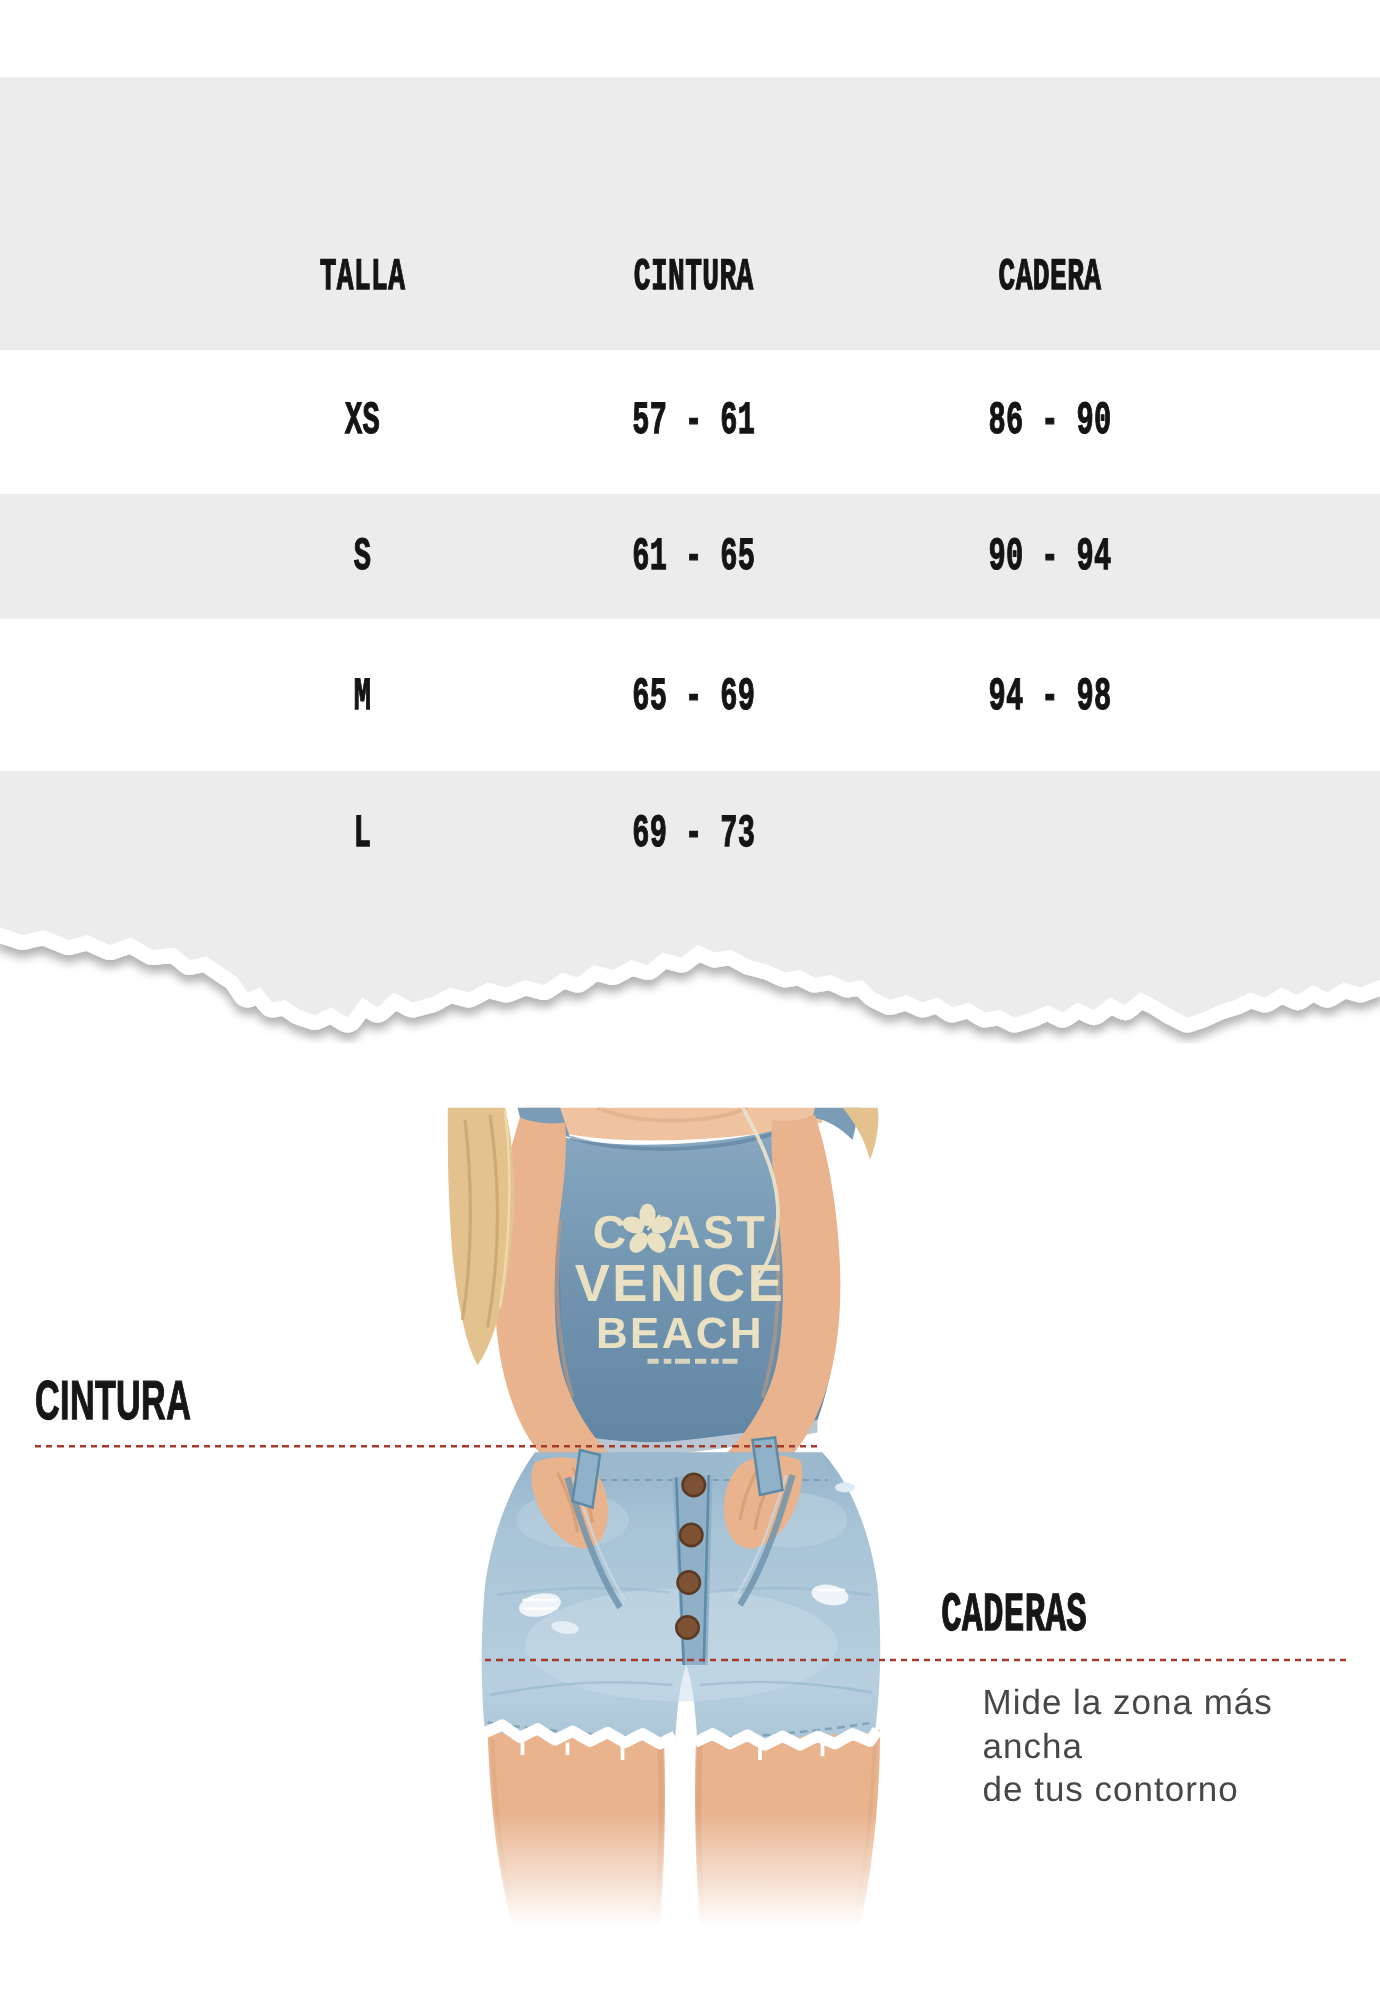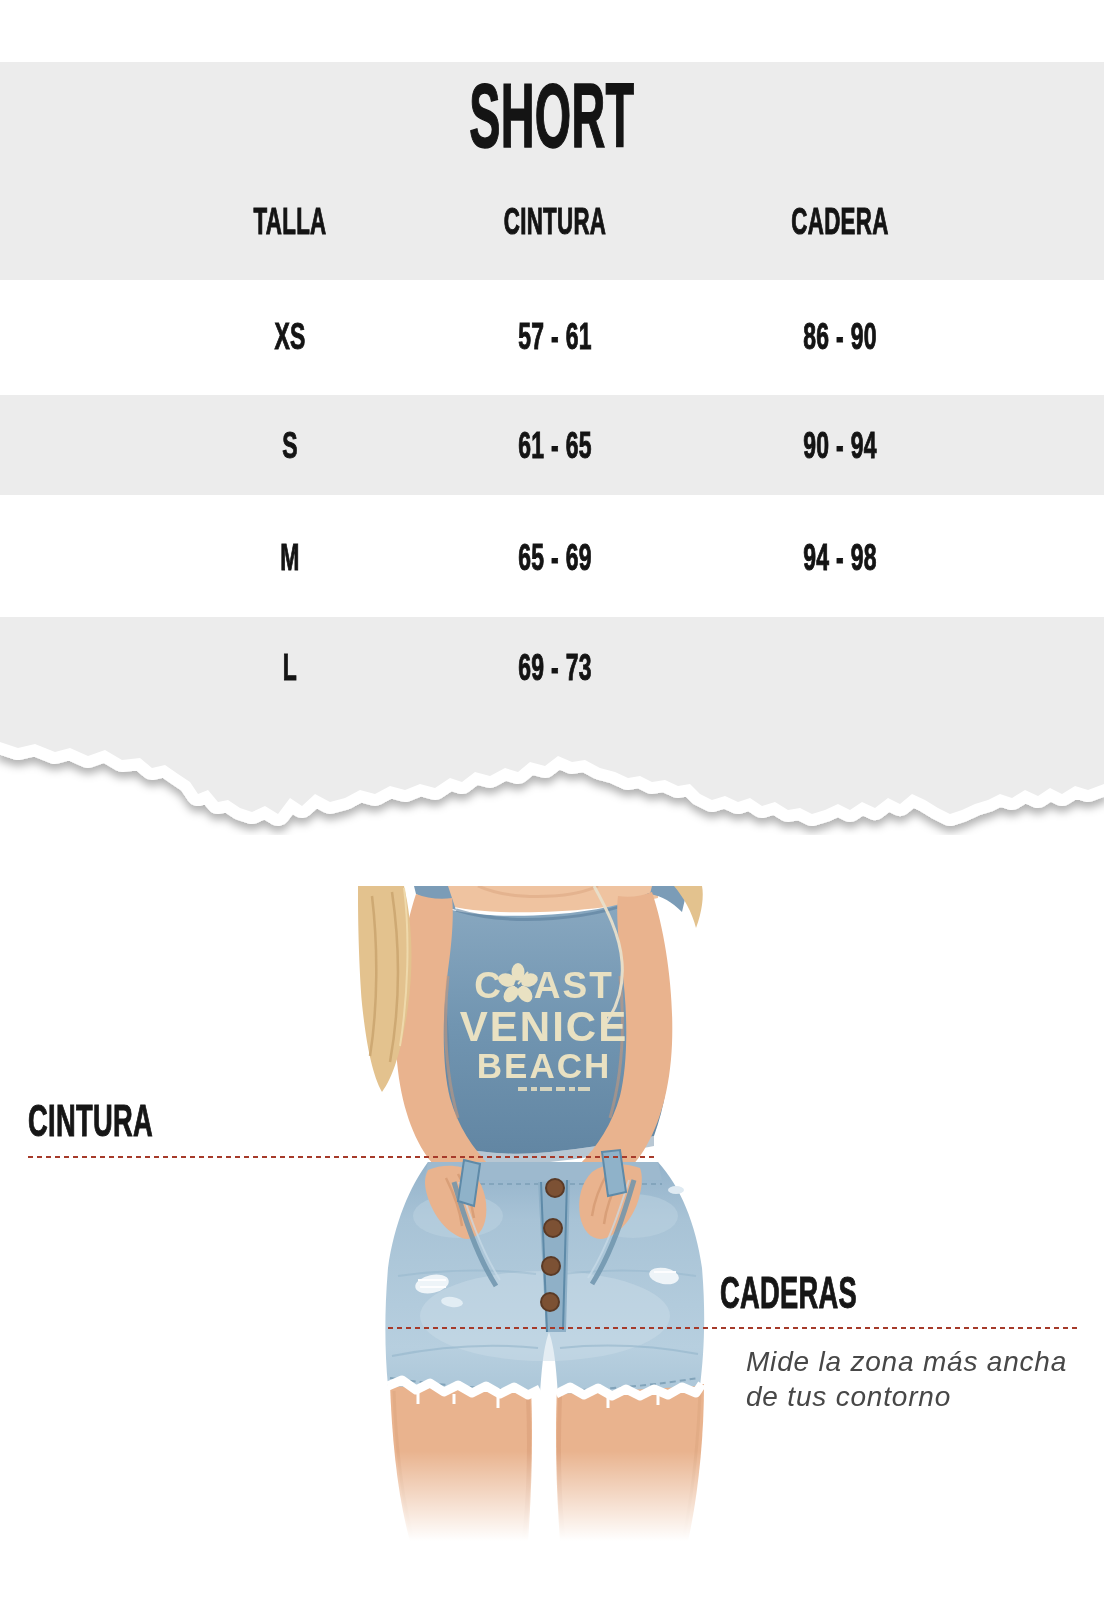--- a/index.html
+++ b/index.html
@@ -14,61 +14,58 @@
 
   
   .cond{display:inline-block;transform:scaleX(.62);transform-origin:center;letter-spacing:.5px;
         font-weight:bold;-webkit-text-stroke:1px currentColor;white-space:nowrap;}
   .cond-left{transform-origin:left center;}
 
   .title-row{position:absolute;left:0;width:1104px;text-align:center;}
   #chart-title{top:68px;height:96px;line-height:96px;font-size:90px;}
   #chart-title .cond{transform:scaleX(.52);-webkit-text-stroke:1.5px currentColor;}
 
-  .trow{position:absolute;left:0;width:1092px;height:46px;}
+  .trow{position:absolute;left:0;width:1092px;height:46px;font-family:Liberation Mono, monospace;}
   .cell{position:absolute;top:0;height:46px;line-height:46px;transform:translateX(-50%);
         text-align:center;white-space:nowrap;}
   .c1{left:290px;} .c2{left:555px;} .c3{left:840px;}
   .hdr-row{top:200px;height:44px;font-size:36px;}
   .hdr-row .cell{height:44px;line-height:44px;}
   #row-xs{top:314px;} #row-s{top:423px;} #row-m{top:535px;} #row-l{top:645px;}
   .val-row{font-size:37px;}
 
   
   #torn{position:absolute;left:0;top:690px;width:1104px;height:145px;display:block;}
 
   
   .g-head{position:absolute;font-size:44px;line-height:46px;color:#161616;}
   #cintura-head{left:28px;top:1098px;}
-  #caderas-head{left:720px;top:1270px;}
+  #caderas-head{left:753px;top:1270px;font-family:Liberation Mono, monospace;}
   .g-line{position:absolute;height:2px;
           background:repeating-linear-gradient(90deg,#a63a2a 0 5px,transparent 5px 9px);}
   #waist-line{left:28px;top:1156px;width:628px;}
   #hip-line{left:388px;top:1327px;width:689px;}
   .g-para{position:absolute;font-size:28px;line-height:35px;letter-spacing:.8px;color:#474747;}
   #cintura-para{left:29px;top:1174px;}
-  #caderas-para{left:746px;top:1344px;font-style:italic;}
+  #caderas-para{left:786px;top:1344px;}
 
   
   #photo{position:absolute;left:358px;top:886px;width:352px;height:660px;display:block;}
   .pt{fill:#e9e1c2;font-weight:bold;letter-spacing:2px;text-anchor:middle;
       font-family:"Liberation Sans","DejaVu Sans",sans-serif;}
 </style>
 </head>
 <body>
 
 <div id="canvas">
 
   <div id="band-header" class="stripe"></div>
   <div id="band-s" class="stripe"></div>
   <div id="band-l" class="stripe"></div>
 
-  <div id="chart-title" class="title-row">
-    <span class="cond">SHORT</span>
-  </div>
 
   <div class="trow hdr-row">
     <span class="cell c1"><span class="cond">TALLA</span></span>
     <span class="cell c2"><span class="cond">CINTURA</span></span>
     <span class="cell c3"><span class="cond">CADERA</span></span>
   </div>
 
   <div id="row-xs" class="trow val-row">
     <span class="cell c1"><span class="cond">XS</span></span>
     <span class="cell c2"><span class="cond">57 - 61</span></span>

